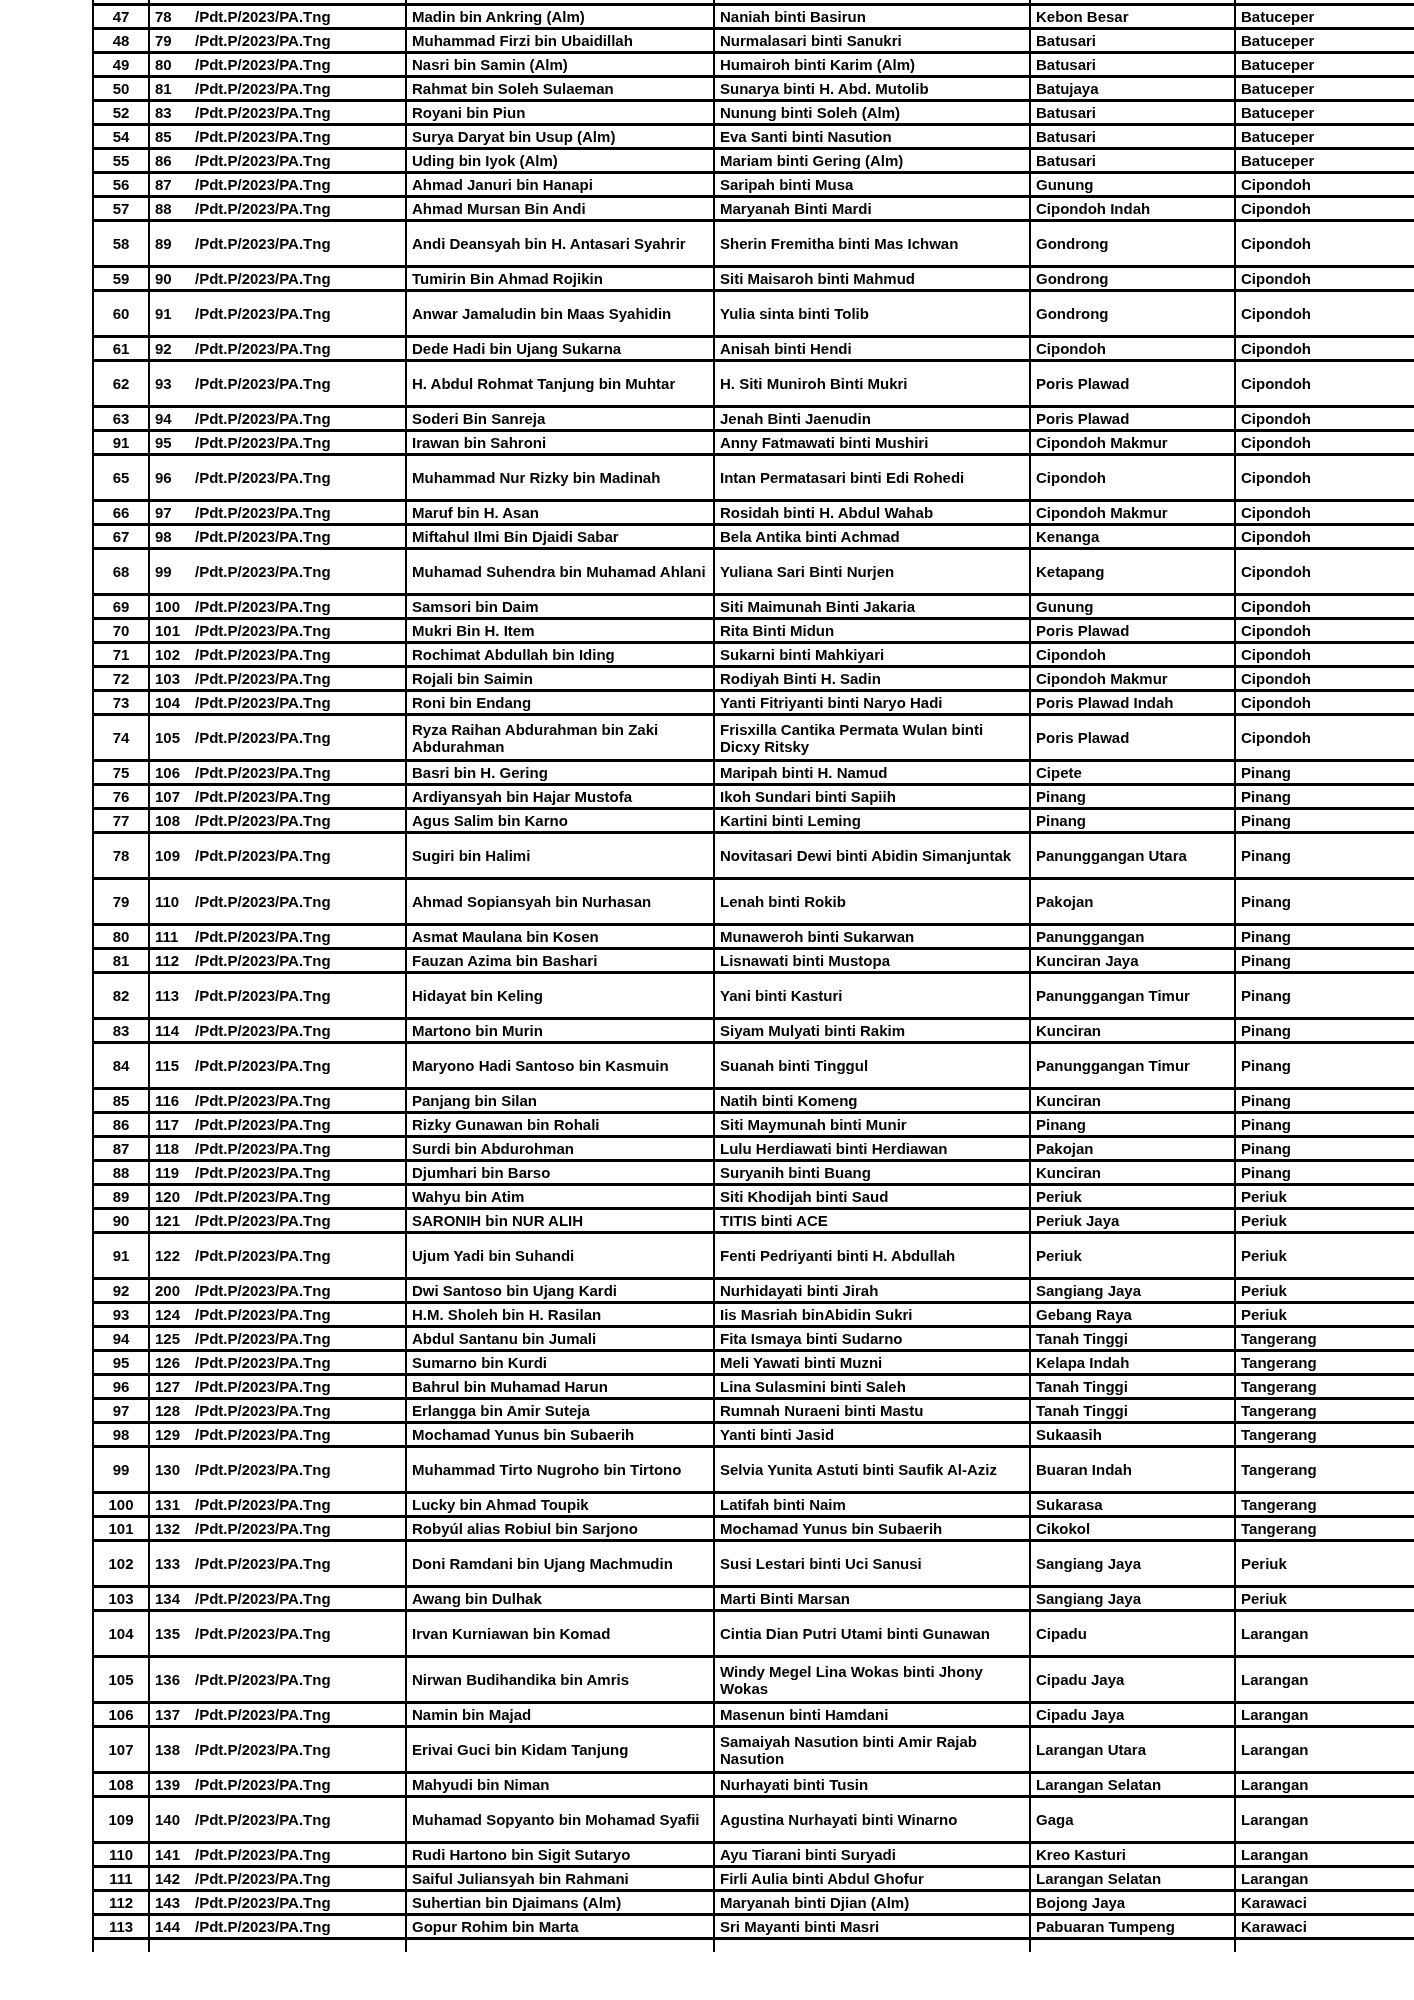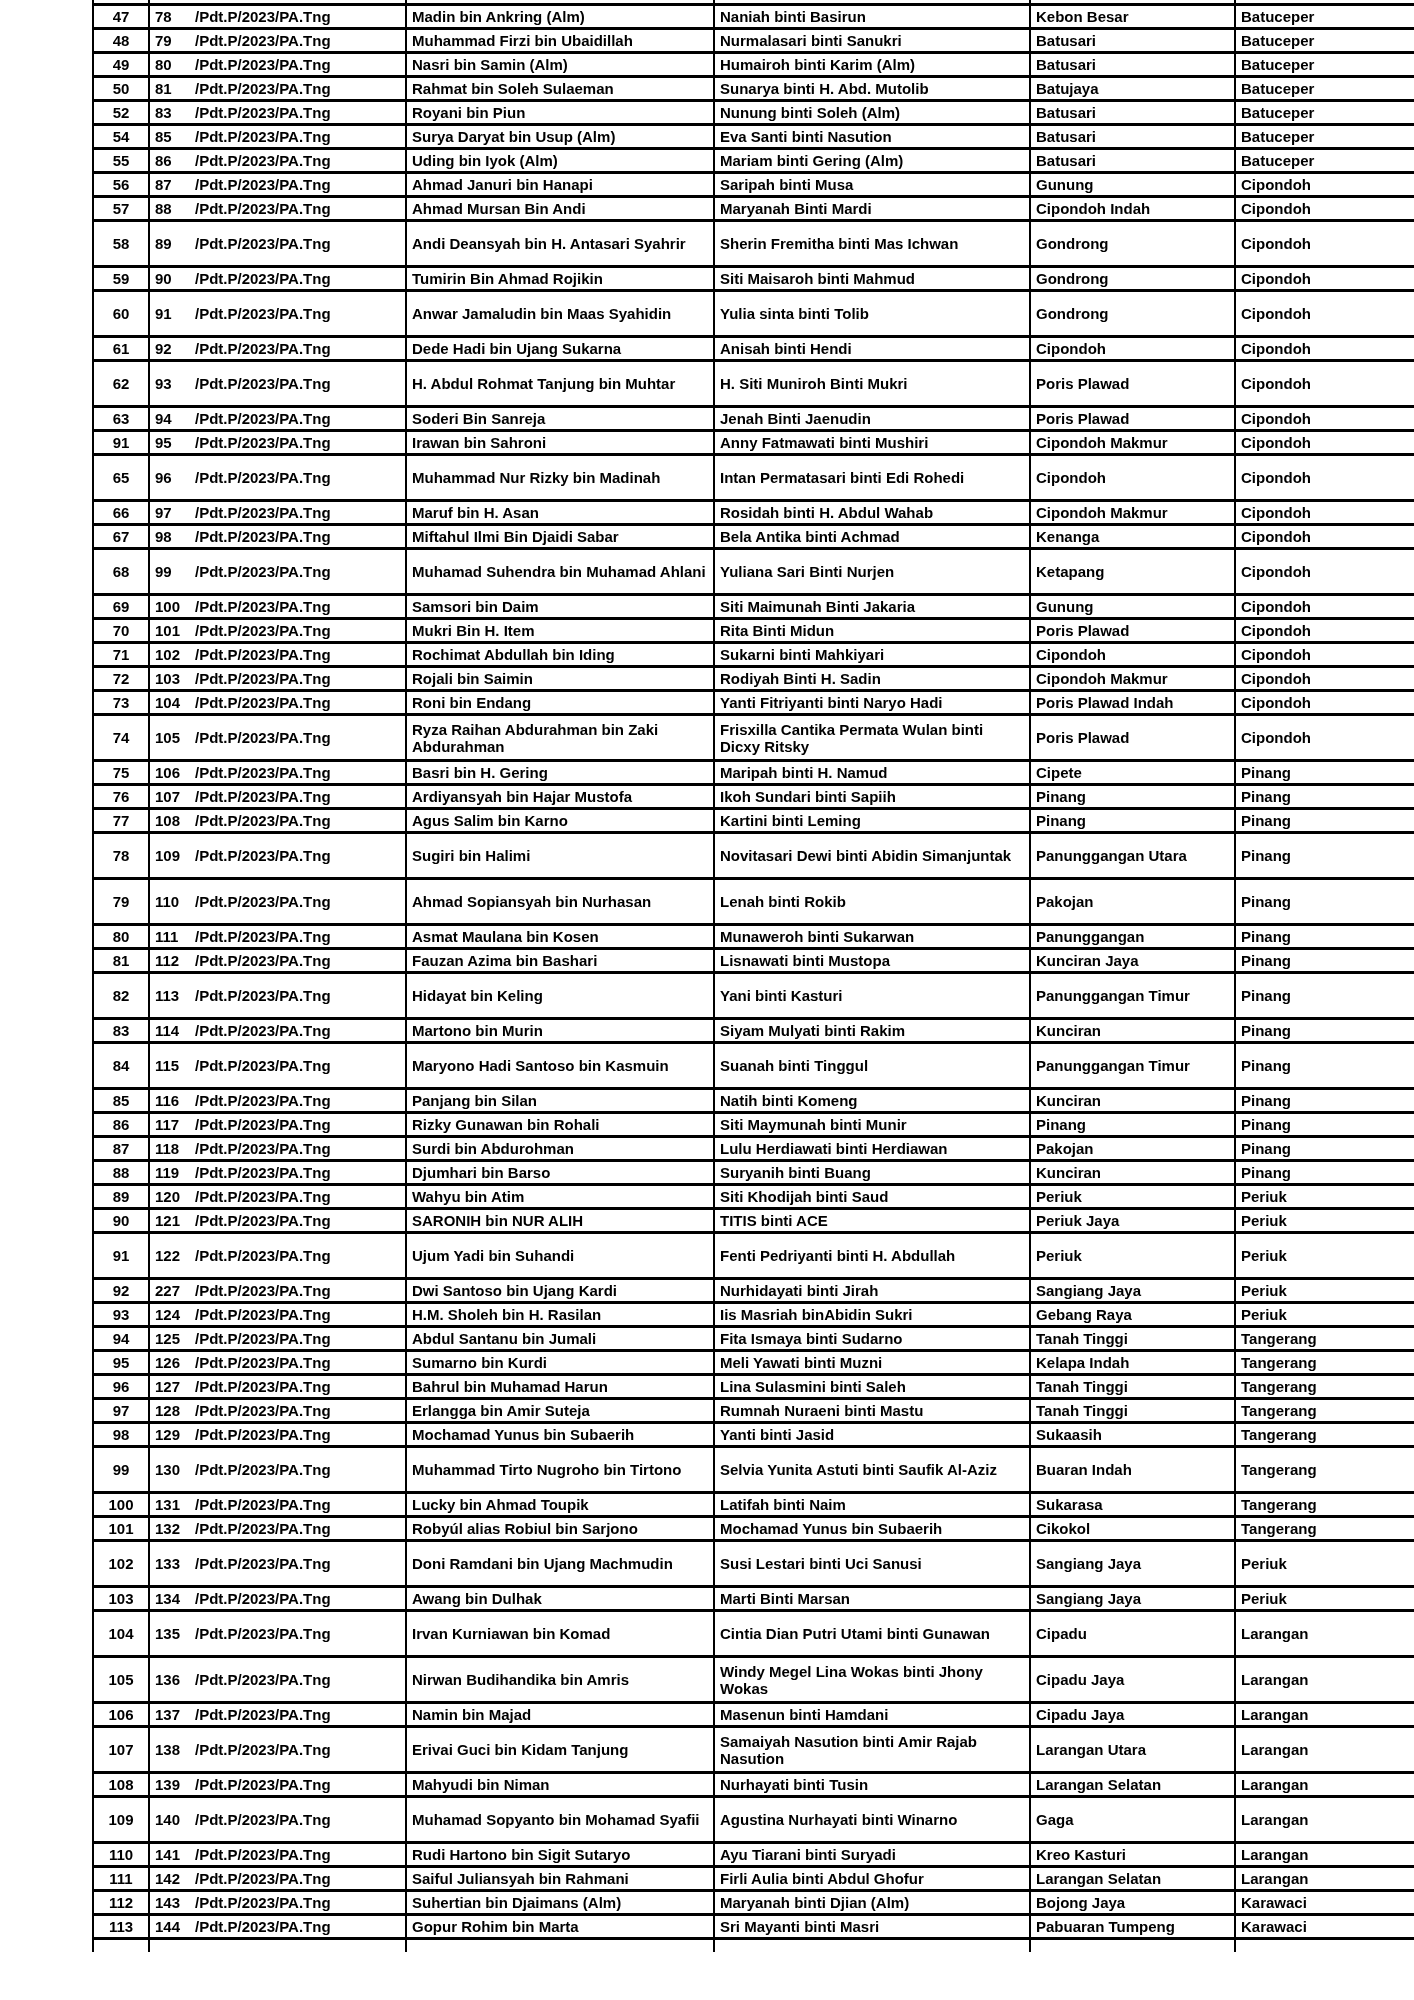--- a/index.html
+++ b/index.html
@@ -410,21 +410,21 @@
         <tr class="tall">
           <td class="c-no">91</td>
           <td class="c-case"><span class="case-num">122</span><span class="case-suffix">/Pdt.P/2023/PA.Tng</span></td>
           <td class="c-husband">Ujum Yadi bin Suhandi</td>
           <td class="c-wife">Fenti Pedriyanti binti H. Abdullah</td>
           <td class="c-village">Periuk</td>
           <td class="c-district">Periuk</td>
         </tr>
         <tr>
           <td class="c-no">92</td>
-          <td class="c-case"><span class="case-num">227</span><span class="case-suffix">/Pdt.P/2023/PA.Tng</span></td>
+          <td class="c-case"><span class="case-num">200</span><span class="case-suffix">/Pdt.P/2023/PA.Tng</span></td>
           <td class="c-husband">Dwi Santoso bin Ujang Kardi</td>
           <td class="c-wife">Nurhidayati binti Jirah</td>
           <td class="c-village">Sangiang Jaya</td>
           <td class="c-district">Periuk</td>
         </tr>
         <tr>
           <td class="c-no">93</td>
           <td class="c-case"><span class="case-num">124</span><span class="case-suffix">/Pdt.P/2023/PA.Tng</span></td>
           <td class="c-husband">H.M. Sholeh bin H. Rasilan</td>
           <td class="c-wife">Iis Masriah binAbidin Sukri</td>

